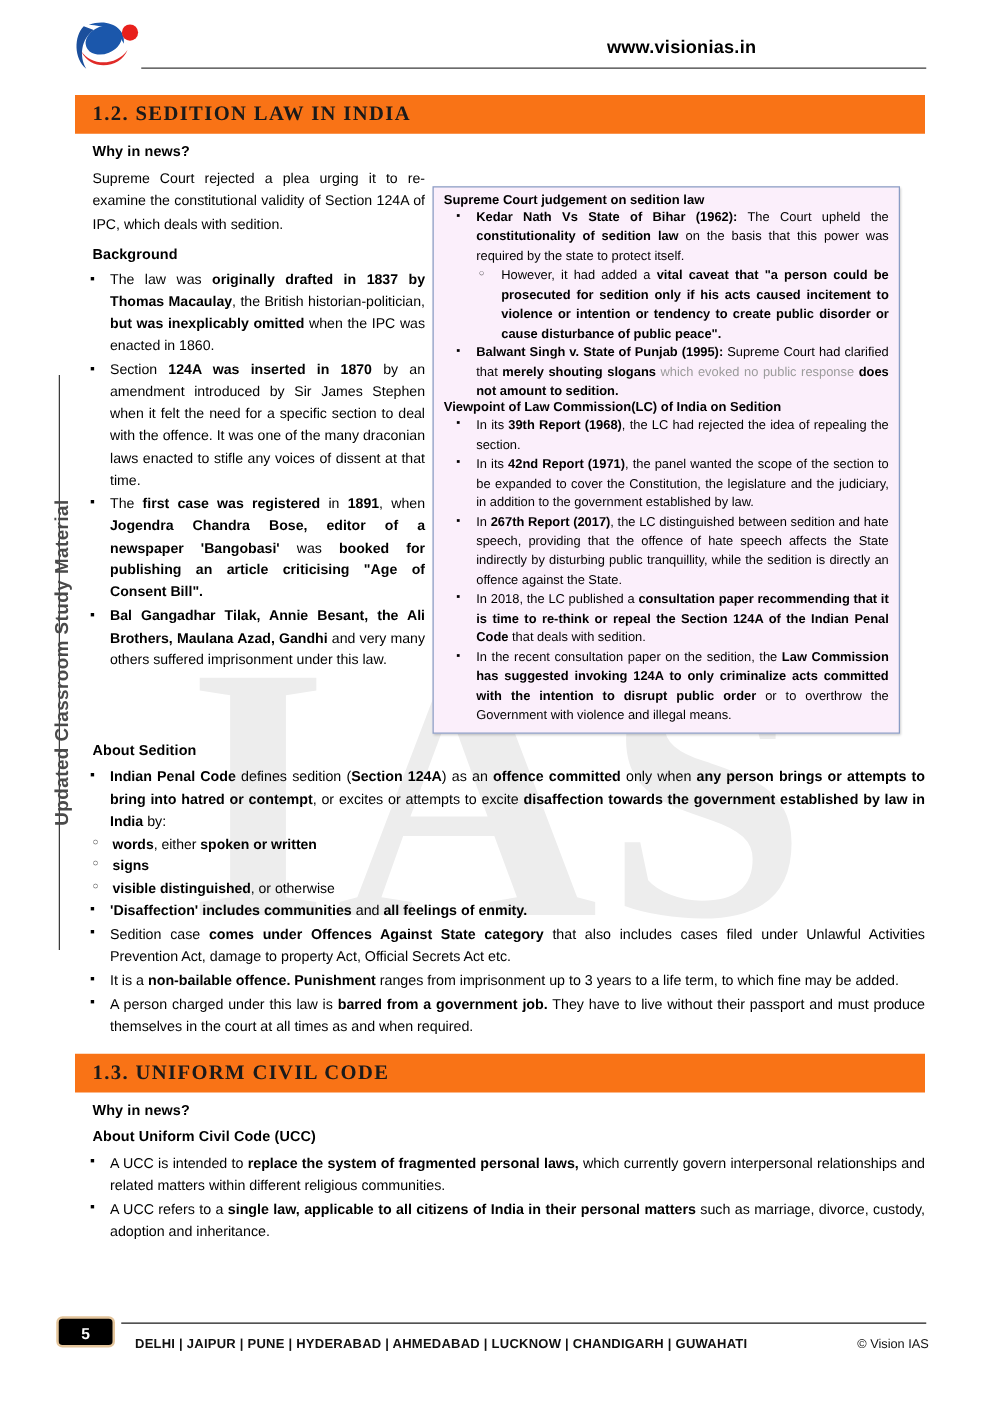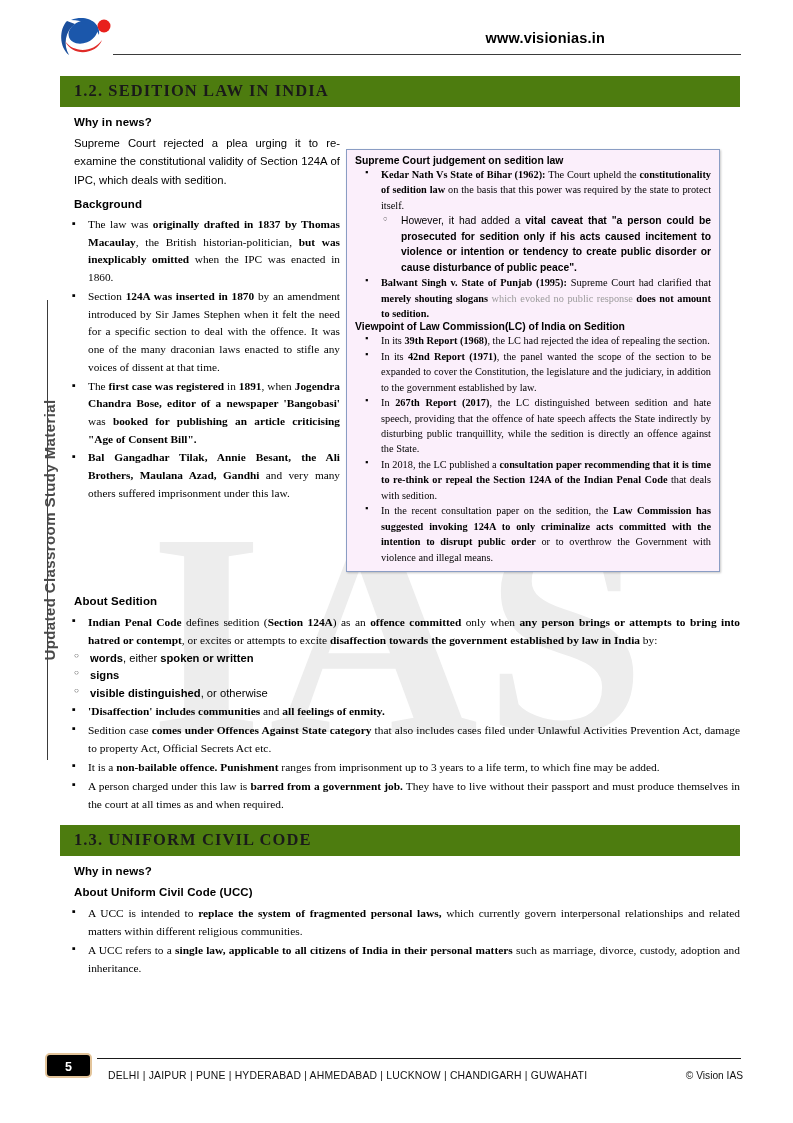--- a/index.html
+++ b/index.html
@@ -89,21 +89,21 @@
 
   
   #content {
     position: absolute;
     left: 60px; top: 76px;
     width: 680px;
     z-index: 2;
   }
 
   .section-bar {
-    background: #4d7c0f;
+    background: #f97316;
     padding: 5px 10px 6px 14px;
     font-family: "Liberation Serif", serif;
     font-size: 16.5px;
     font-weight: bold;
     letter-spacing: 1.1px;
     color: #1a1a1a;
   }
 
   .sub-head {
     font-size: 11.5px;
@@ -152,21 +152,20 @@
     padding: 0;
     list-style: none;
   }
   ul.b1 > li {
     position: relative;
     padding-left: 28px;
     font-size: 11.3px;
     line-height: 1.57;
     margin-bottom: 1px;
     text-align: justify;
-    font-family: Liberation Serif, serif;
   }
   ul.b1 > li::before {
     content: "\25AA";
     position: absolute;
     left: 12px;
     top: -1px;
     font-size: 11px;
   }
   ul.b2 > li {
     position: relative;
@@ -223,20 +222,21 @@
     left: 97px; top: 1058px;
     width: 644px; height: 0;
     border-top: 1.7px solid #1a1a1a;
   }
   #footer-cities {
     position: absolute;
     left: 108px; top: 1070px;
     font-size: 10.4px;
     letter-spacing: .2px;
     color: #111;
+    font-weight: bold;
   }
   #footer-copy {
     position: absolute;
     right: 50px; top: 1070px;
     font-size: 10.2px;
     color: #111;
   }
 </style>
 </head>
 <body>

